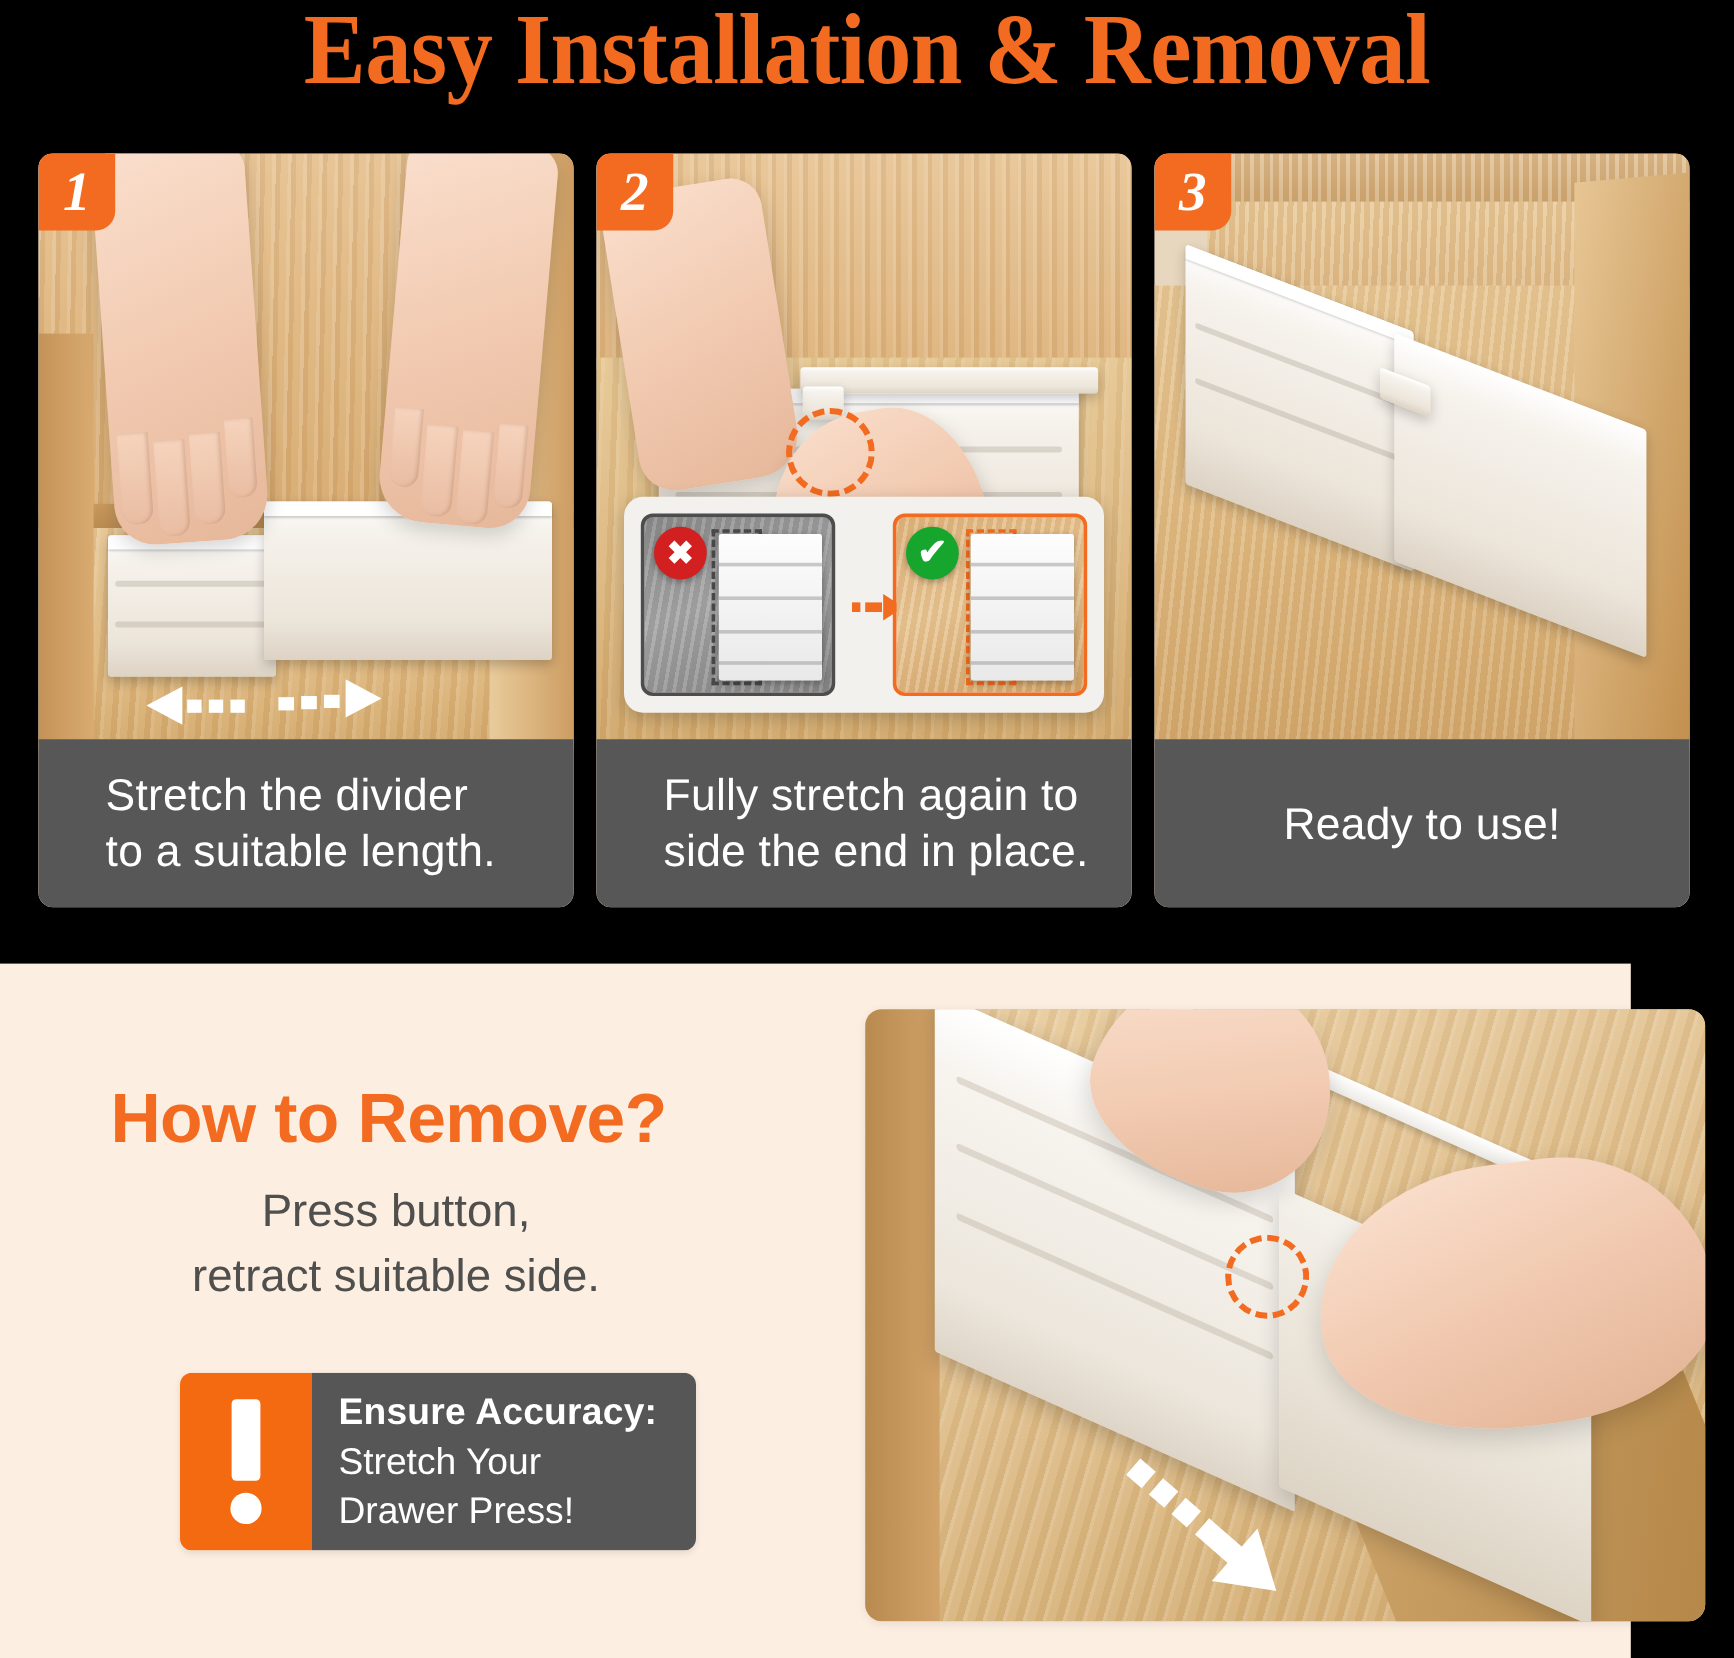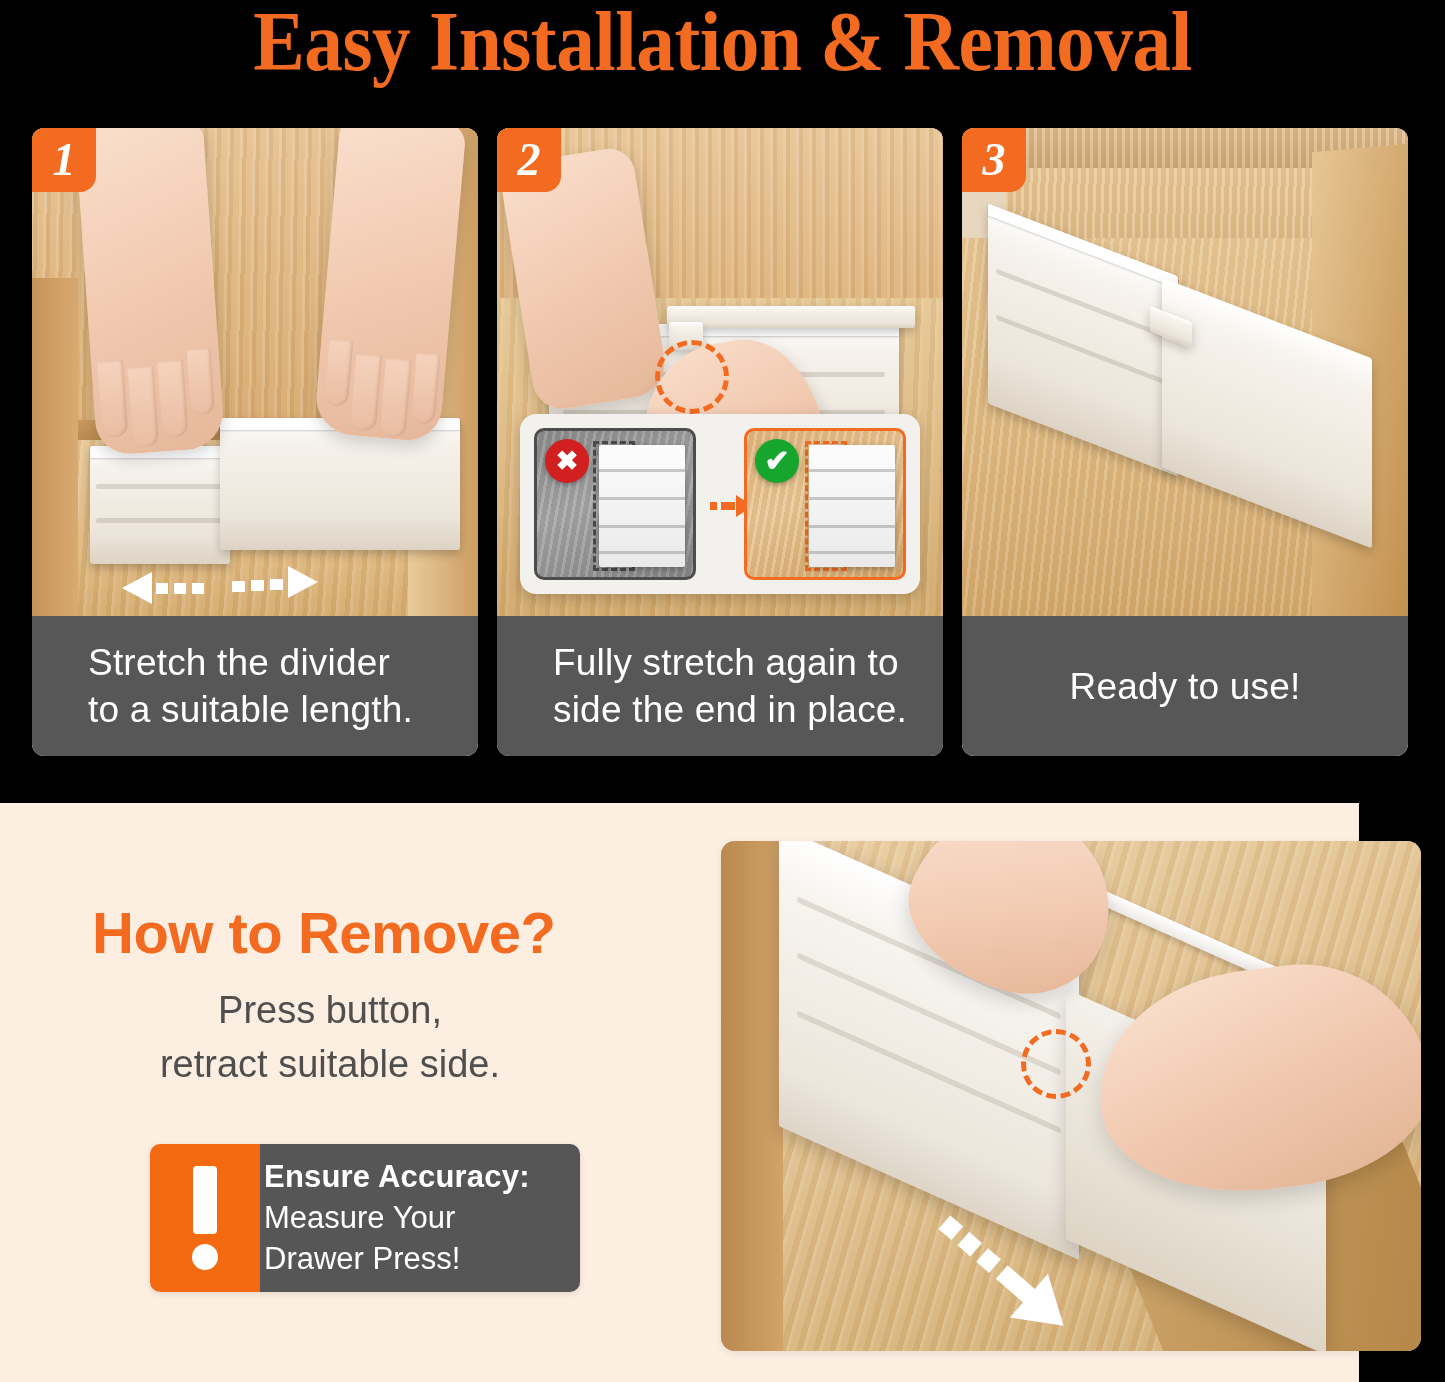--- a/index.html
+++ b/index.html
@@ -187,21 +187,21 @@
   }
   .callout-icon{
     width:110px;background:#F46A11;position:relative;flex:0 0 110px;
   }
   .callout-icon .bar{position:absolute;left:50%;top:22px;transform:translateX(-50%);
     width:24px;height:68px;background:#fff;border-radius:4px;}
   .callout-icon .dot{position:absolute;left:50%;top:100px;transform:translateX(-50%);
     width:26px;height:26px;background:#fff;border-radius:50%;}
   .callout-body{
     flex:1;background:#565656;color:#fff;
-    padding:12px 0 0 4px;box-sizing:border-box;
+    padding:12px 0 0 22px;box-sizing:border-box;
   }
   .callout-body .l1{font-size:31px;line-height:41px;font-weight:bold;letter-spacing:.2px;}
   .callout-body .l2{font-size:31px;line-height:41px;font-weight:400;}
   .callout-body .l3{font-size:31px;line-height:41px;font-weight:400;}
 
   
   .bphoto{
     position:absolute;left:721px;top:38px;width:700px;height:510px;
     border-radius:14px;overflow:hidden;background:#e0c193;
     box-shadow:0 2px 8px rgba(0,0,0,.08);
@@ -382,21 +382,21 @@
     <div class="how-sub">Press button,
 retract suitable side.</div>
 
     <div class="callout">
       <div class="callout-icon">
         <div class="bar"></div>
         <div class="dot"></div>
       </div>
       <div class="callout-body">
         <div class="l1">Ensure Accuracy:</div>
-        <div class="l2">Measure Your</div>
+        <div class="l2">Stretch Your</div>
         <div class="l3">Drawer Press!</div>
       </div>
     </div>
 
     <div class="bphoto">
       <div class="bp-floor"></div>
       <div class="bp-wall"></div>
       <div class="bp-edge"></div>
 
       <div class="bp-div-a">

